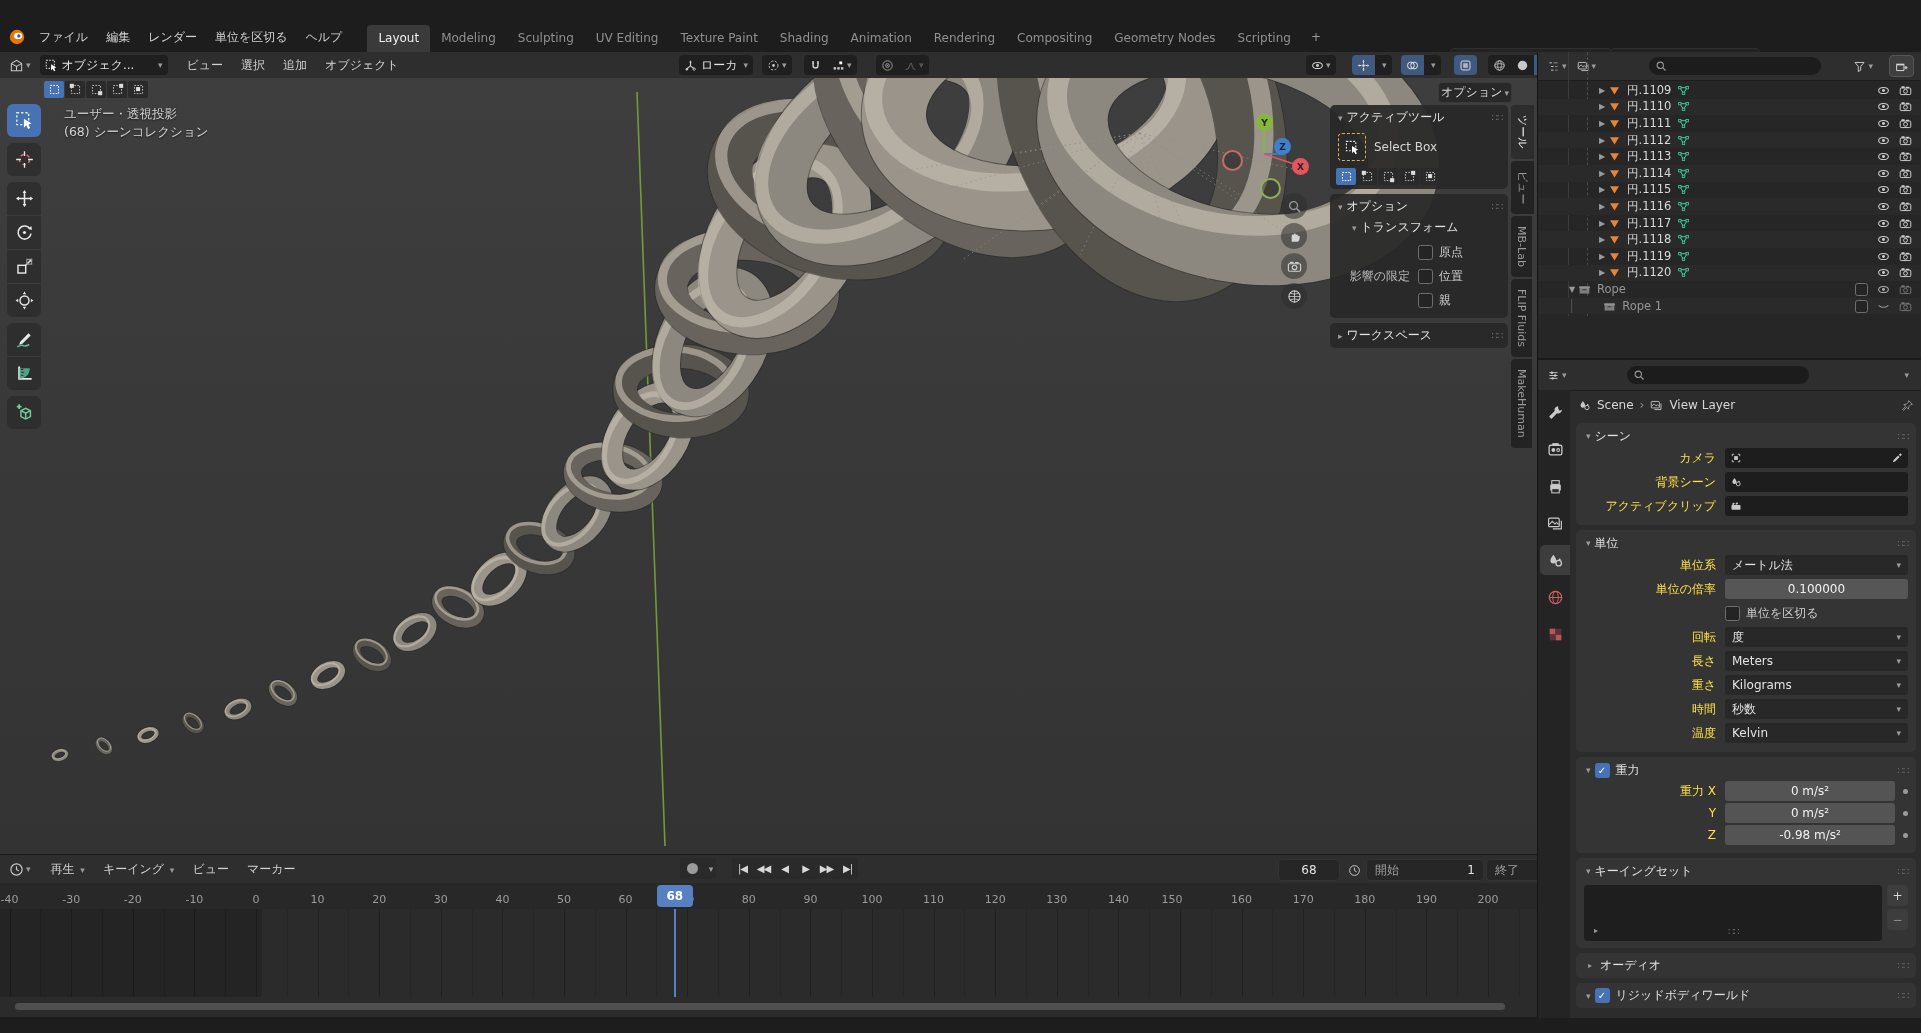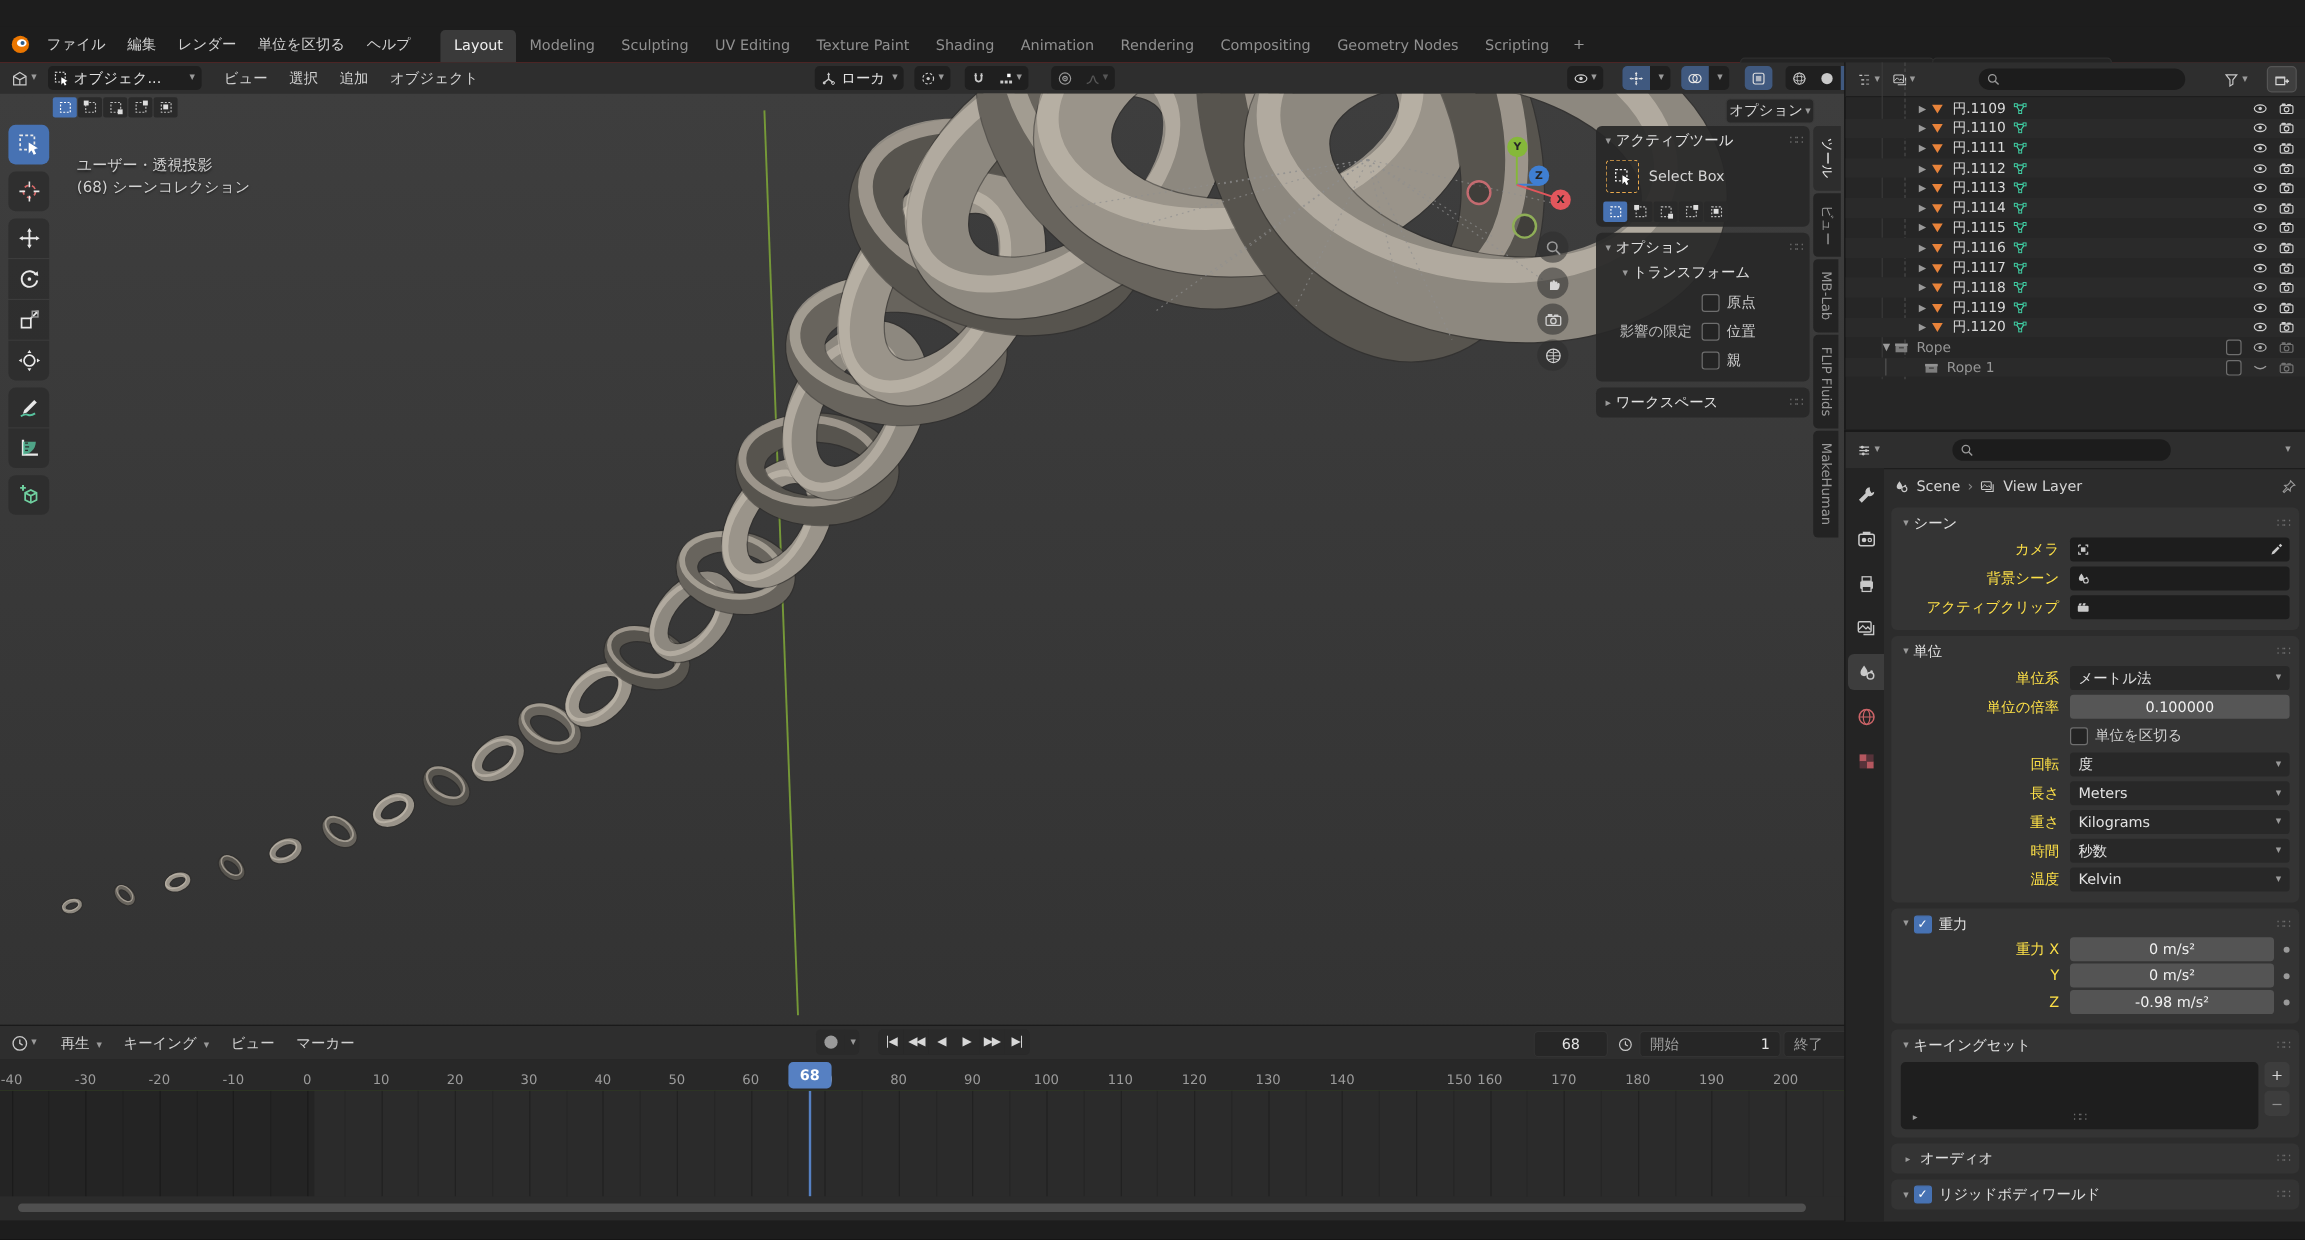--- a/index.html
+++ b/index.html
@@ -35,21 +35,21 @@
   .hbtn.toggled{background:#40597f;}
   .hgroup{display:flex;align-items:center;height:20px;background:#1f1f1f;border-radius:4px;margin-left:6px;}
   .hgroup .hbtn{border-radius:0;}
   .hgroup .hbtn:first-child{border-radius:4px 0 0 4px;}
   .hgroup .hbtn:last-child{border-radius:0 4px 4px 0;}
   .vh-abs{position:absolute;top:3px;margin-left:36px;}
   .dim{opacity:.45;}
   
   #viewport{position:absolute;left:0;top:78px;width:1537px;height:776px;background:linear-gradient(#3d3d3d,#343434);overflow:hidden;}
   #vp-svg{position:absolute;left:0;top:0;}
-  .vp-text{position:absolute;left:64px;color:#d2d2d2;font-size:12.5px;text-shadow:0 1px 2px rgba(0,0,0,.6);margin-top:24px;}
+  .vp-text{position:absolute;left:64px;color:#d2d2d2;font-size:12.5px;text-shadow:0 1px 2px rgba(0,0,0,.6);}
   
   #vp-toolbar{position:absolute;left:7px;top:26px;width:36px;}
   .tool-btn{width:34px;height:33px;background:#2e2e2eE6;display:flex;align-items:center;justify-content:center;margin-bottom:1px;}
   .tool-btn.active{background:#4772b3;}
   .tool-btn .icw{width:19px;height:19px;}
   .tgap{height:5px;}
   .tool-grp-top{border-radius:6px 6px 0 0;}
   .tool-grp-bot{border-radius:0 0 6px 6px;}
   .tool-grp-solo{border-radius:6px;}
   
@@ -858,21 +858,21 @@
         <span class="tick-lbl" style="left: 564px;">50</span>
         <span class="tick-lbl" style="left: 625.6px;">60</span>
         <span class="tick-lbl" style="left: 687.2px;">70</span>
         <span class="tick-lbl" style="left: 748.8px;">80</span>
         <span class="tick-lbl" style="left: 810.4px;">90</span>
         <span class="tick-lbl" style="left: 872px;">100</span>
         <span class="tick-lbl" style="left: 933.6px;">110</span>
         <span class="tick-lbl" style="left: 995.2px;">120</span>
         <span class="tick-lbl" style="left: 1056.8px;">130</span>
         <span class="tick-lbl" style="left: 1118.4px;">140</span>
-        <span class="tick-lbl" style="left: 1216px; margin-top: 44px;">150</span>
+        <span class="tick-lbl" style="left: 1172px; margin-top: 44px;">150</span>
         <span class="tick-lbl" style="left: 1241.6px;">160</span>
         <span class="tick-lbl" style="left: 1303.2px;">170</span>
         <span class="tick-lbl" style="left: 1364.8px;">180</span>
         <span class="tick-lbl" style="left: 1426.4px;">190</span>
         <span class="tick-lbl" style="left: 1488px; margin-top: 20px;">200</span>
         <div id="playhead-chip" style="left: 674.88px;">
           <span>68</span>
         </div>
       </div>
     <div id="tl-body">

